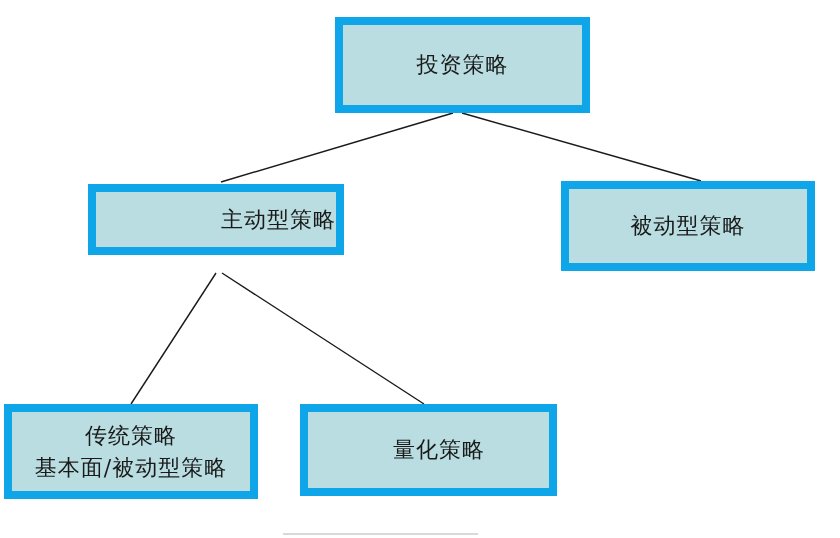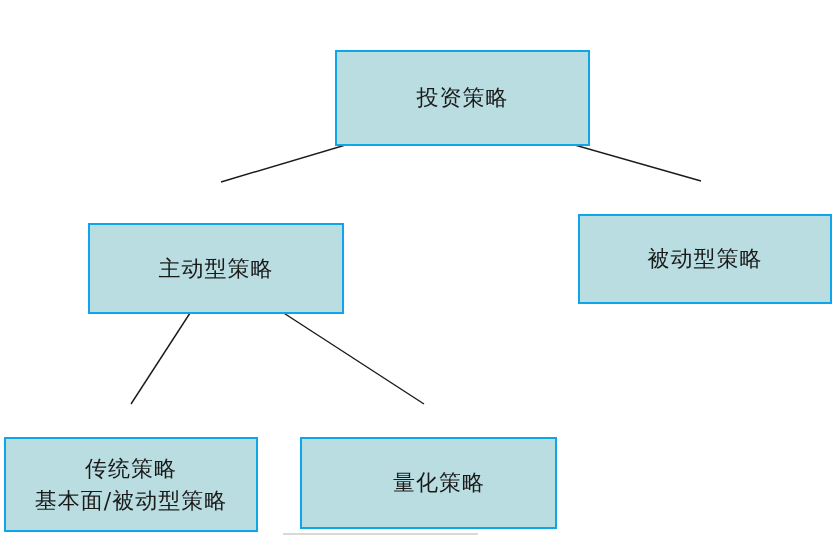--- a/index.html
+++ b/index.html
@@ -20,36 +20,35 @@
     left: 0;
     top: 0;
     width: 840px;
     height: 538px;
     z-index: 1;
   }
   .node {
     position: absolute;
     box-sizing: border-box;
     background: #b9dde1;
-    border: 2px solid #0ea5e9;
+    border: 8px solid #0ea5e9;
     display: flex;
     flex-direction: column;
     align-items: center;
     justify-content: center;
     text-align: center;
     color: #1a1a1a;
     font-size: 22px;
     line-height: 1.45;
     z-index: 2;
     letter-spacing: 1px;
-    margin-top: 33px;
   }
   .node-root        { left: 335px; top: 17px;  width: 255px; height: 96px; }
-  .node-active      { left: 88px;  top: 190px; width: 256px; height: 91px; }
-  .node-passive     { left: 578px; top: 181px; width: 254px; height: 90px; }
+  .node-active      { left: 88px;  top: 184px; width: 256px; height: 71px; align-items: flex-end; }
+  .node-passive     { left: 561px; top: 181px; width: 254px; height: 90px; }
   .node-traditional { left: 4px;   top: 404px; width: 254px; height: 95px; text-align: center; }
   .node-quant       { left: 300px; top: 404px; width: 257px; height: 92px; padding-left: 21px; }
   .node .line { display: block; }
 </style>
 </head>
 <body>
 
 <div class="canvas">
 
   <svg class="edges-svg" viewBox="0 0 840 538" xmlns="http://www.w3.org/2000/svg">

